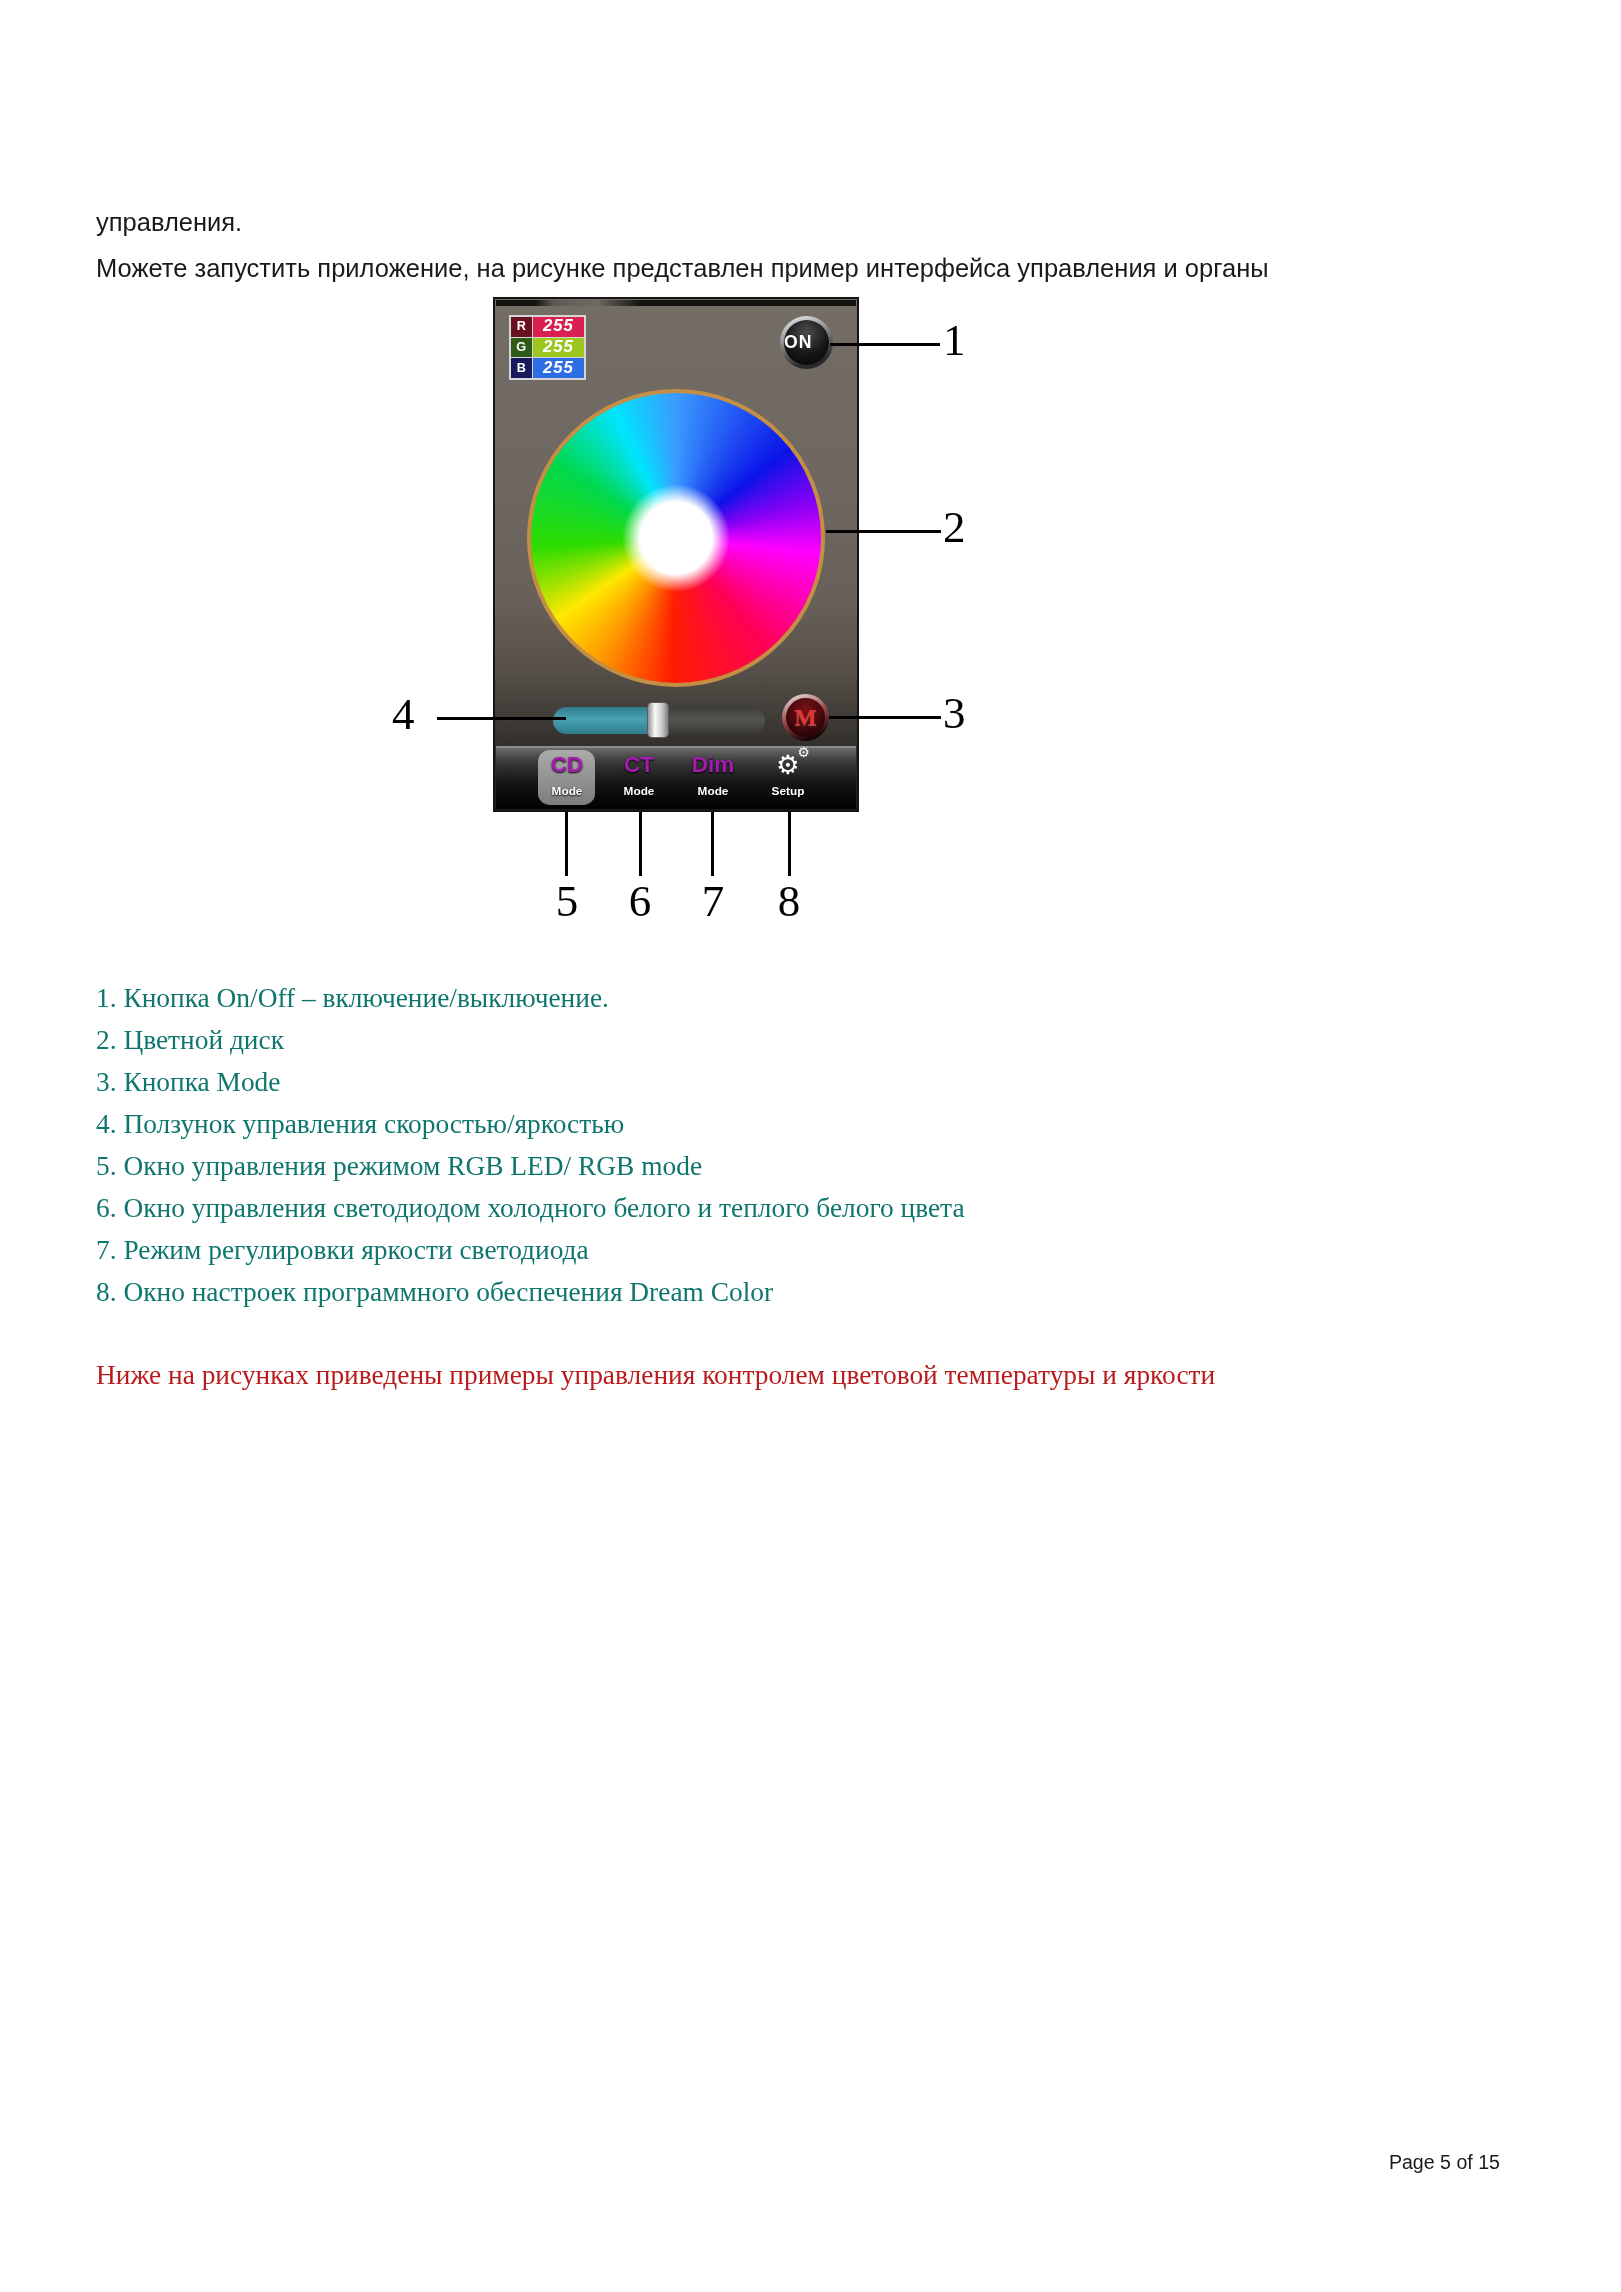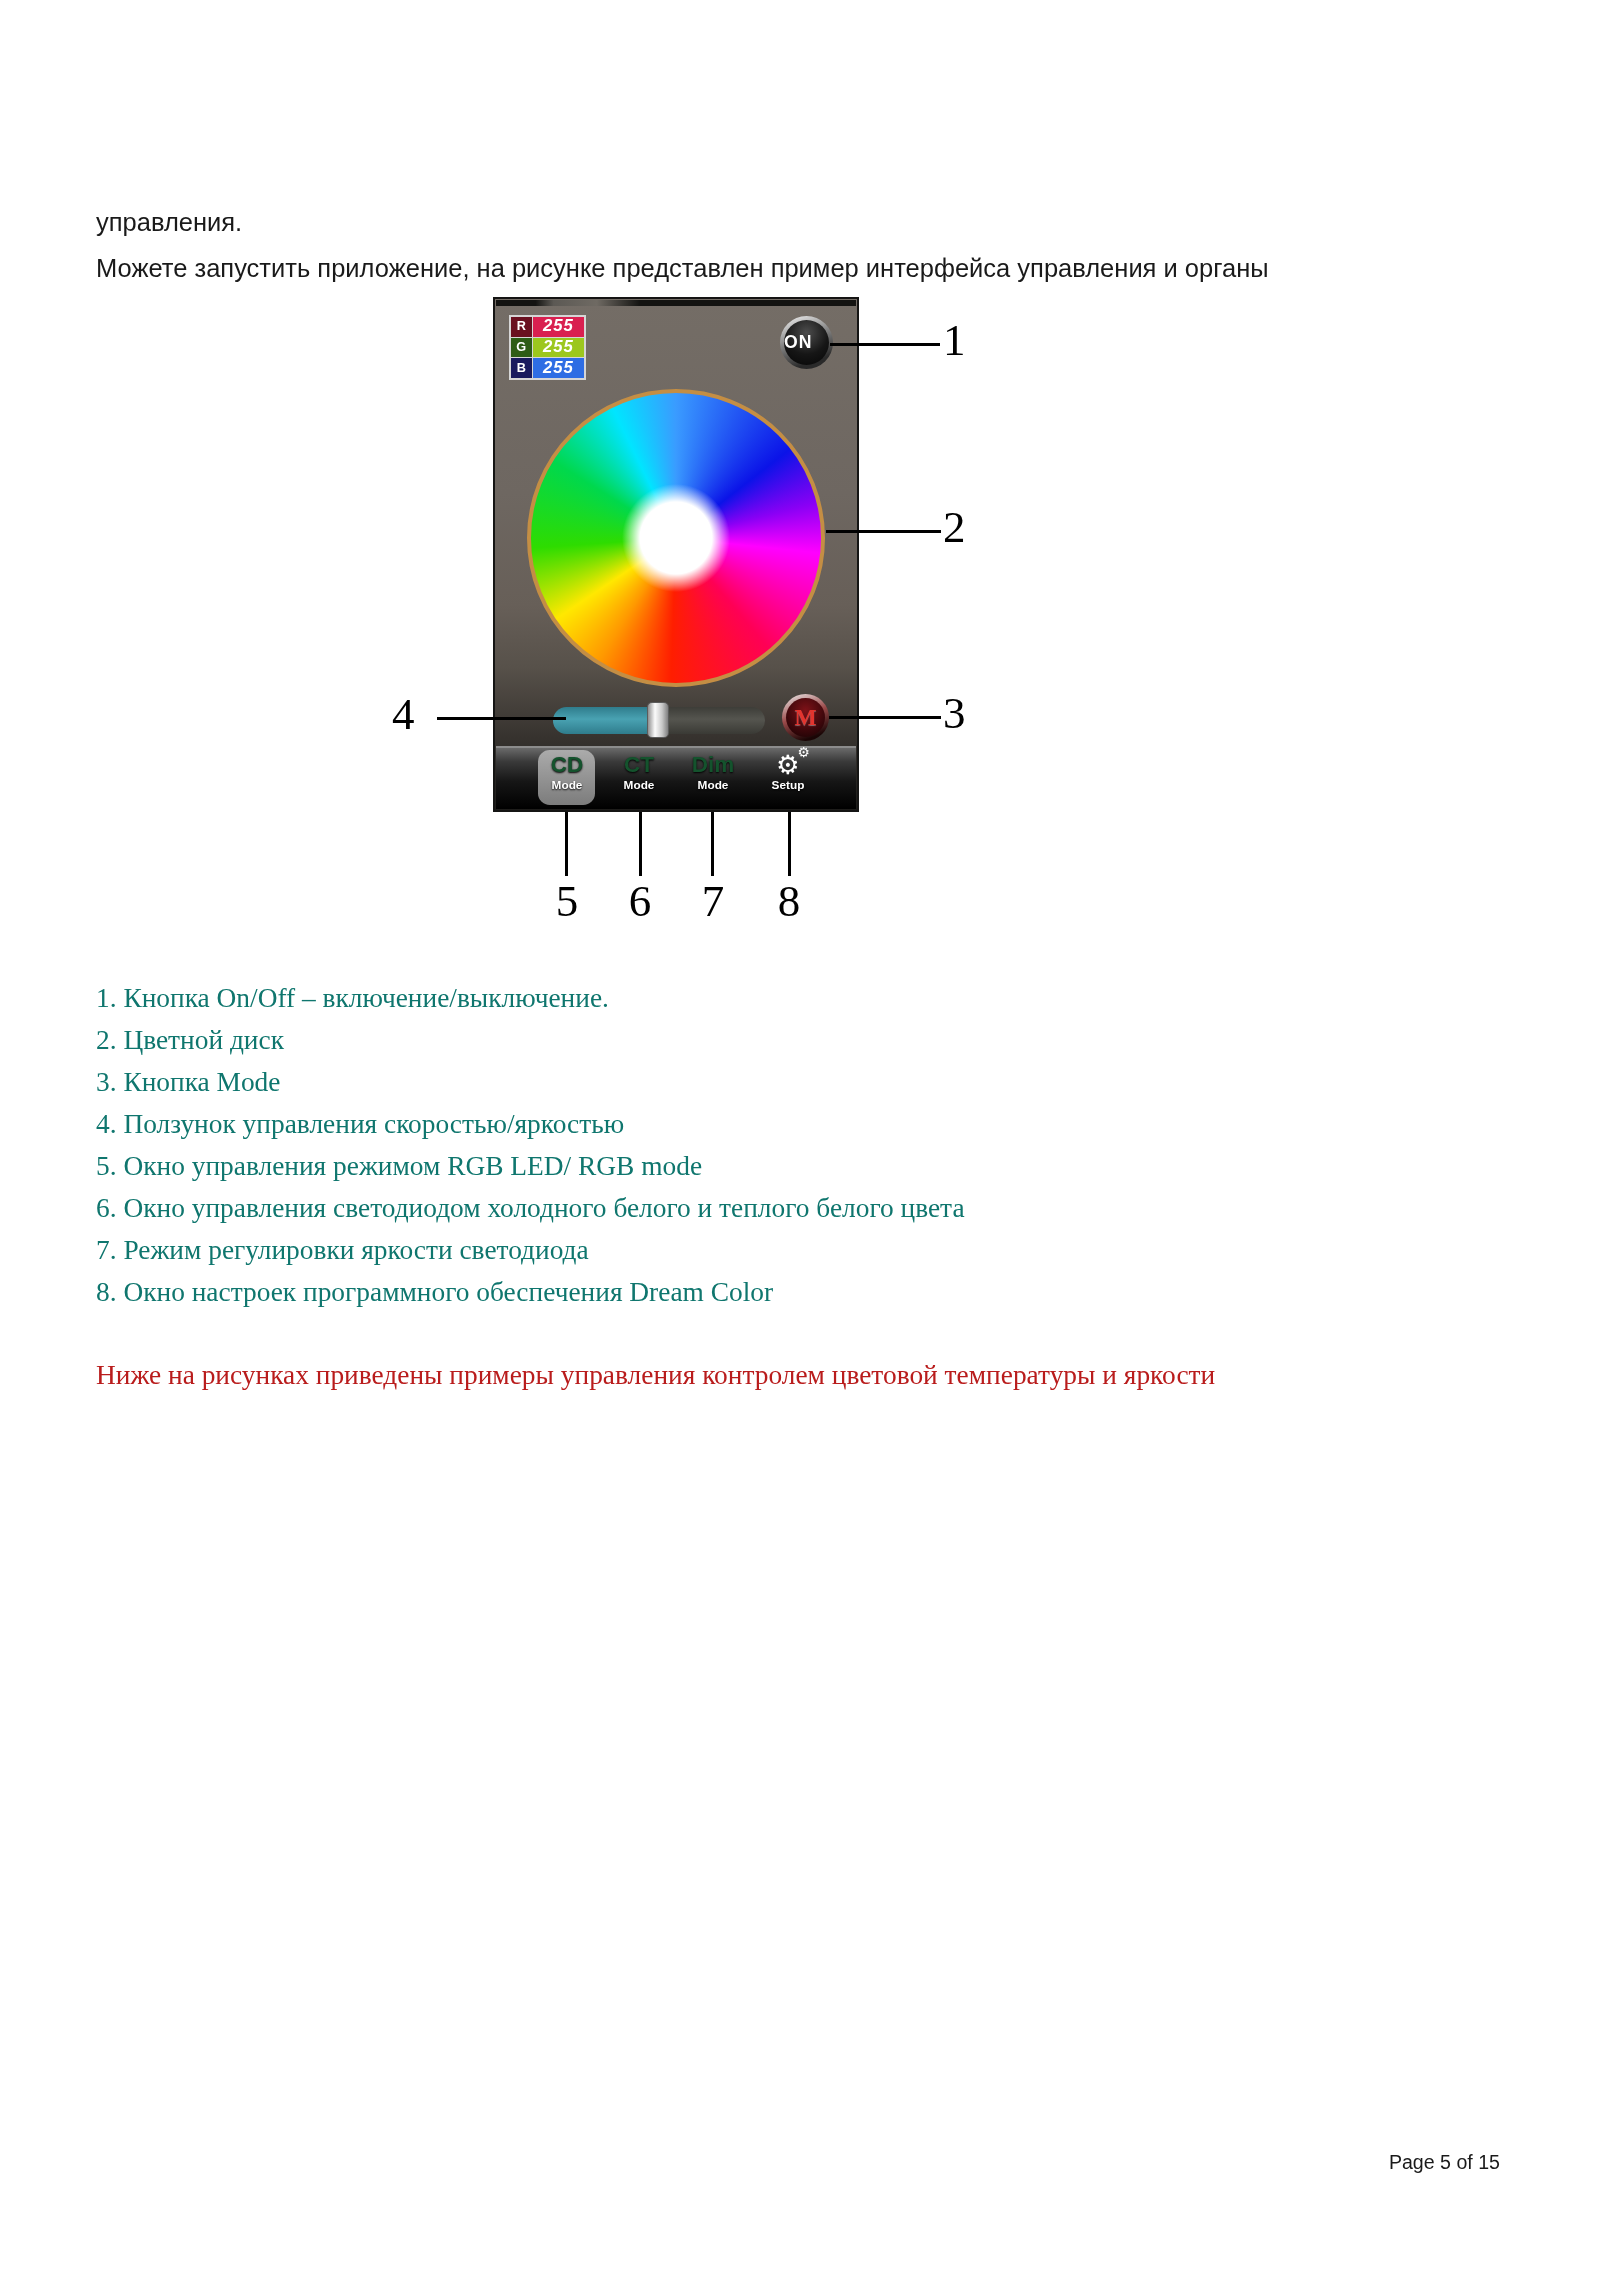--- a/index.html
+++ b/index.html
@@ -76,23 +76,23 @@
               text-shadow:0 1px 1px rgba(255,255,255,.4);}
 
   
   .tabbar{position:absolute;left:496px;top:746px;width:360px;height:63px;
           background:linear-gradient(180deg,#6a6a6a 0%,#3a3a3a 22%,#161616 55%,#000 100%);
           border-top:2px solid #8c8c8c;box-sizing:border-box;}
   .tab-pill{position:absolute;left:538px;top:750px;width:57px;height:55px;border-radius:11.8px;
           background:linear-gradient(180deg,#ababab,#7c7c7c);}
   .tab{position:absolute;top:753px;width:78px;height:53px;transform:translateX(-50%);
        display:flex;flex-direction:column;align-items:center;cursor:pointer;}
-  .tab-title{color:#14532d;font:bold 22.5px/23.5px "Liberation Sans",sans-serif;
+  .tab-title{color:#a21caf;font:bold 22.5px/23.5px "Liberation Sans",sans-serif;
              text-shadow:0 1px 2px #000;}
-  .tab-sub{color:#fff;font:bold 11.8px/13.7px "Liberation Sans",sans-serif;margin-top:2px;
+  .tab-sub{color:#fff;font:bold 11.8px/13.7px "Liberation Sans",sans-serif;margin-top:8px;
            text-shadow:0 1px 2px #000;}
   .tab-cd{left:567px;} .tab-ct{left:639px;} .tab-dim{left:713px;} .tab-setup{left:788px;}
   .gear{position:relative;color:#fff;font-family:"DejaVu Sans",sans-serif;font-size:26.5px;line-height:23.5px;}
   .gear .gear-small{position:absolute;right:-9.8px;top:-6.9px;font-size:13.7px;line-height:13.7px;}
 
   
   .cl{position:absolute;background:#000;}
   .cl.h{height:2.9px;} .cl.v{width:2.9px;height:64px;top:812px;}
   .cnum{position:absolute;font:45px/45px "Liberation Serif",serif;color:#000;}
   .cnum.centered{transform:translateX(-50%);}

